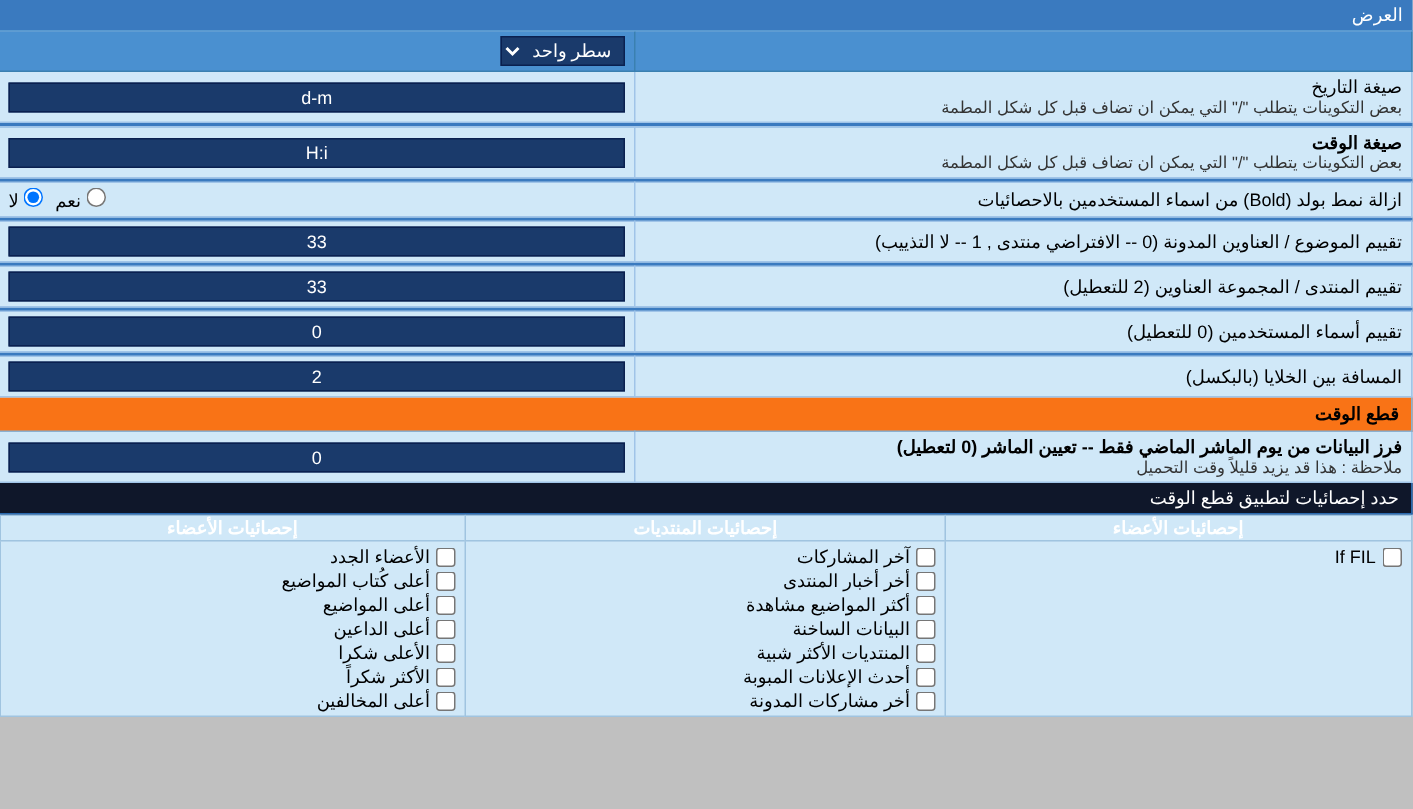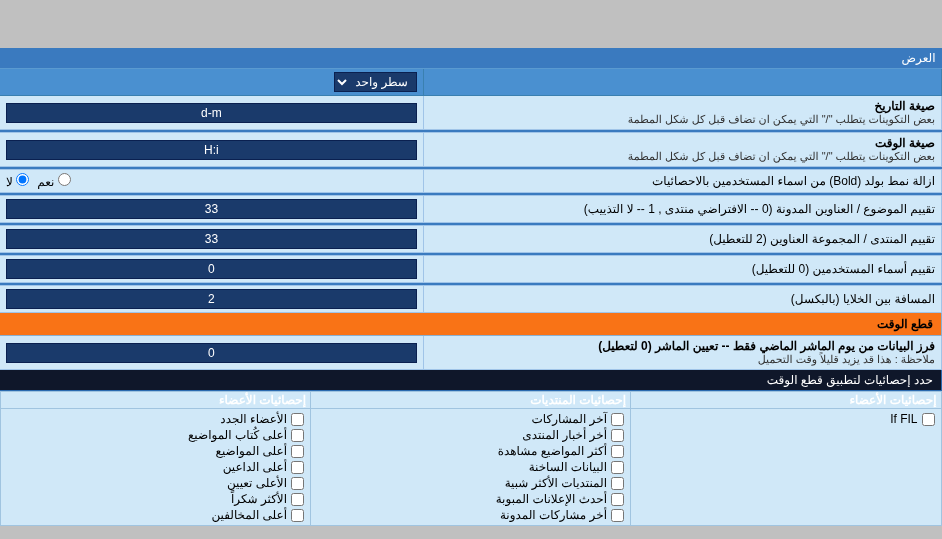--- a/index.html
+++ b/index.html
@@ -7,21 +7,20 @@
       font-family: Arial, Tahoma, sans-serif;
       background: #c0c0c0;
       direction: rtl;
       font-size: 12px;
       width: 942px;
     }
     .main-table {
       width: 942px;
       border-collapse: collapse;
       background: #c5dff5;
-      margin-top: 48px;
     }
     .row-header {
       background: #3a7abf;
       color: white;
       padding: 3px 6px;
       text-align: right;
       border-bottom: 1px solid #5a9ad0;
     }
     .row-label {
       background: #d0e8f8;
@@ -80,21 +79,21 @@
     }
     .checkboxes-section td {
       background: #d0e8f8;
       border: 1px solid #a0c4e0;
       padding: 1px 4px;
       vertical-align: top;
     }
     .cb-col-header {
       background: #4a90d0;
       color: white;
-      text-align: right;
+      text-align: center;
       padding: 2px 4px;
       font-weight: bold;
       border: 1px solid #3a7abf;
     }
     .cb-item {
       display: flex;
       align-items: flex-end;
       gap: 4px;
       padding: 1px 2px;
       direction: rtl;
@@ -119,21 +118,21 @@
     <td class="row-label" style="background:#4a90d0; color:white; border:1px solid #3a80b0; width:55%; text-align:right; padding:3px 6px;"></td>
     <td style="background:#4a90d0; padding:3px 6px; border:1px solid #3a80b0; text-align:right; width:45%;">
       <select class="dropdown">
         <option>سطر واحد</option>
       </select>
     </td>
   </tr>
 
   <tr>
     <td class="row-label">
-      <div style="font-weight:bold;">صيغة التاريخ</div>
+      <div style="font-weight:normal;">صيغة التاريخ</div>
       <div style="font-size:11px; color:#333;">بعض التكوينات يتطلب "/" التي يمكن ان تضاف قبل كل شكل المطمة</div>
     </td>
     <td class="row-input-cell">
       <input class="input-dark" type="text" value="d-m" style="">
     </td>
   </tr>
 
   <tr>
         <td colspan="2" style="background:#3a7abf; height:3px;"></td>
       </tr>
@@ -308,21 +307,21 @@
             <div class="cb-item">
               <input type="checkbox" style="">
               <span>أعلى المواضيع</span>
             </div>
             <div class="cb-item">
               <input type="checkbox" style="">
               <span>أعلى الداعين</span>
             </div>
             <div class="cb-item">
               <input type="checkbox" style="">
-              <span>الأعلى تعيين</span>
+              <span>الأعلى شكرا</span>
             </div>
             <div class="cb-item">
               <input type="checkbox" style="">
               <span>الأكثر شكراً</span>
             </div>
             <div class="cb-item">
               <input type="checkbox" style="">
               <span>أعلى المخالفين</span>
             </div>
           </td>

